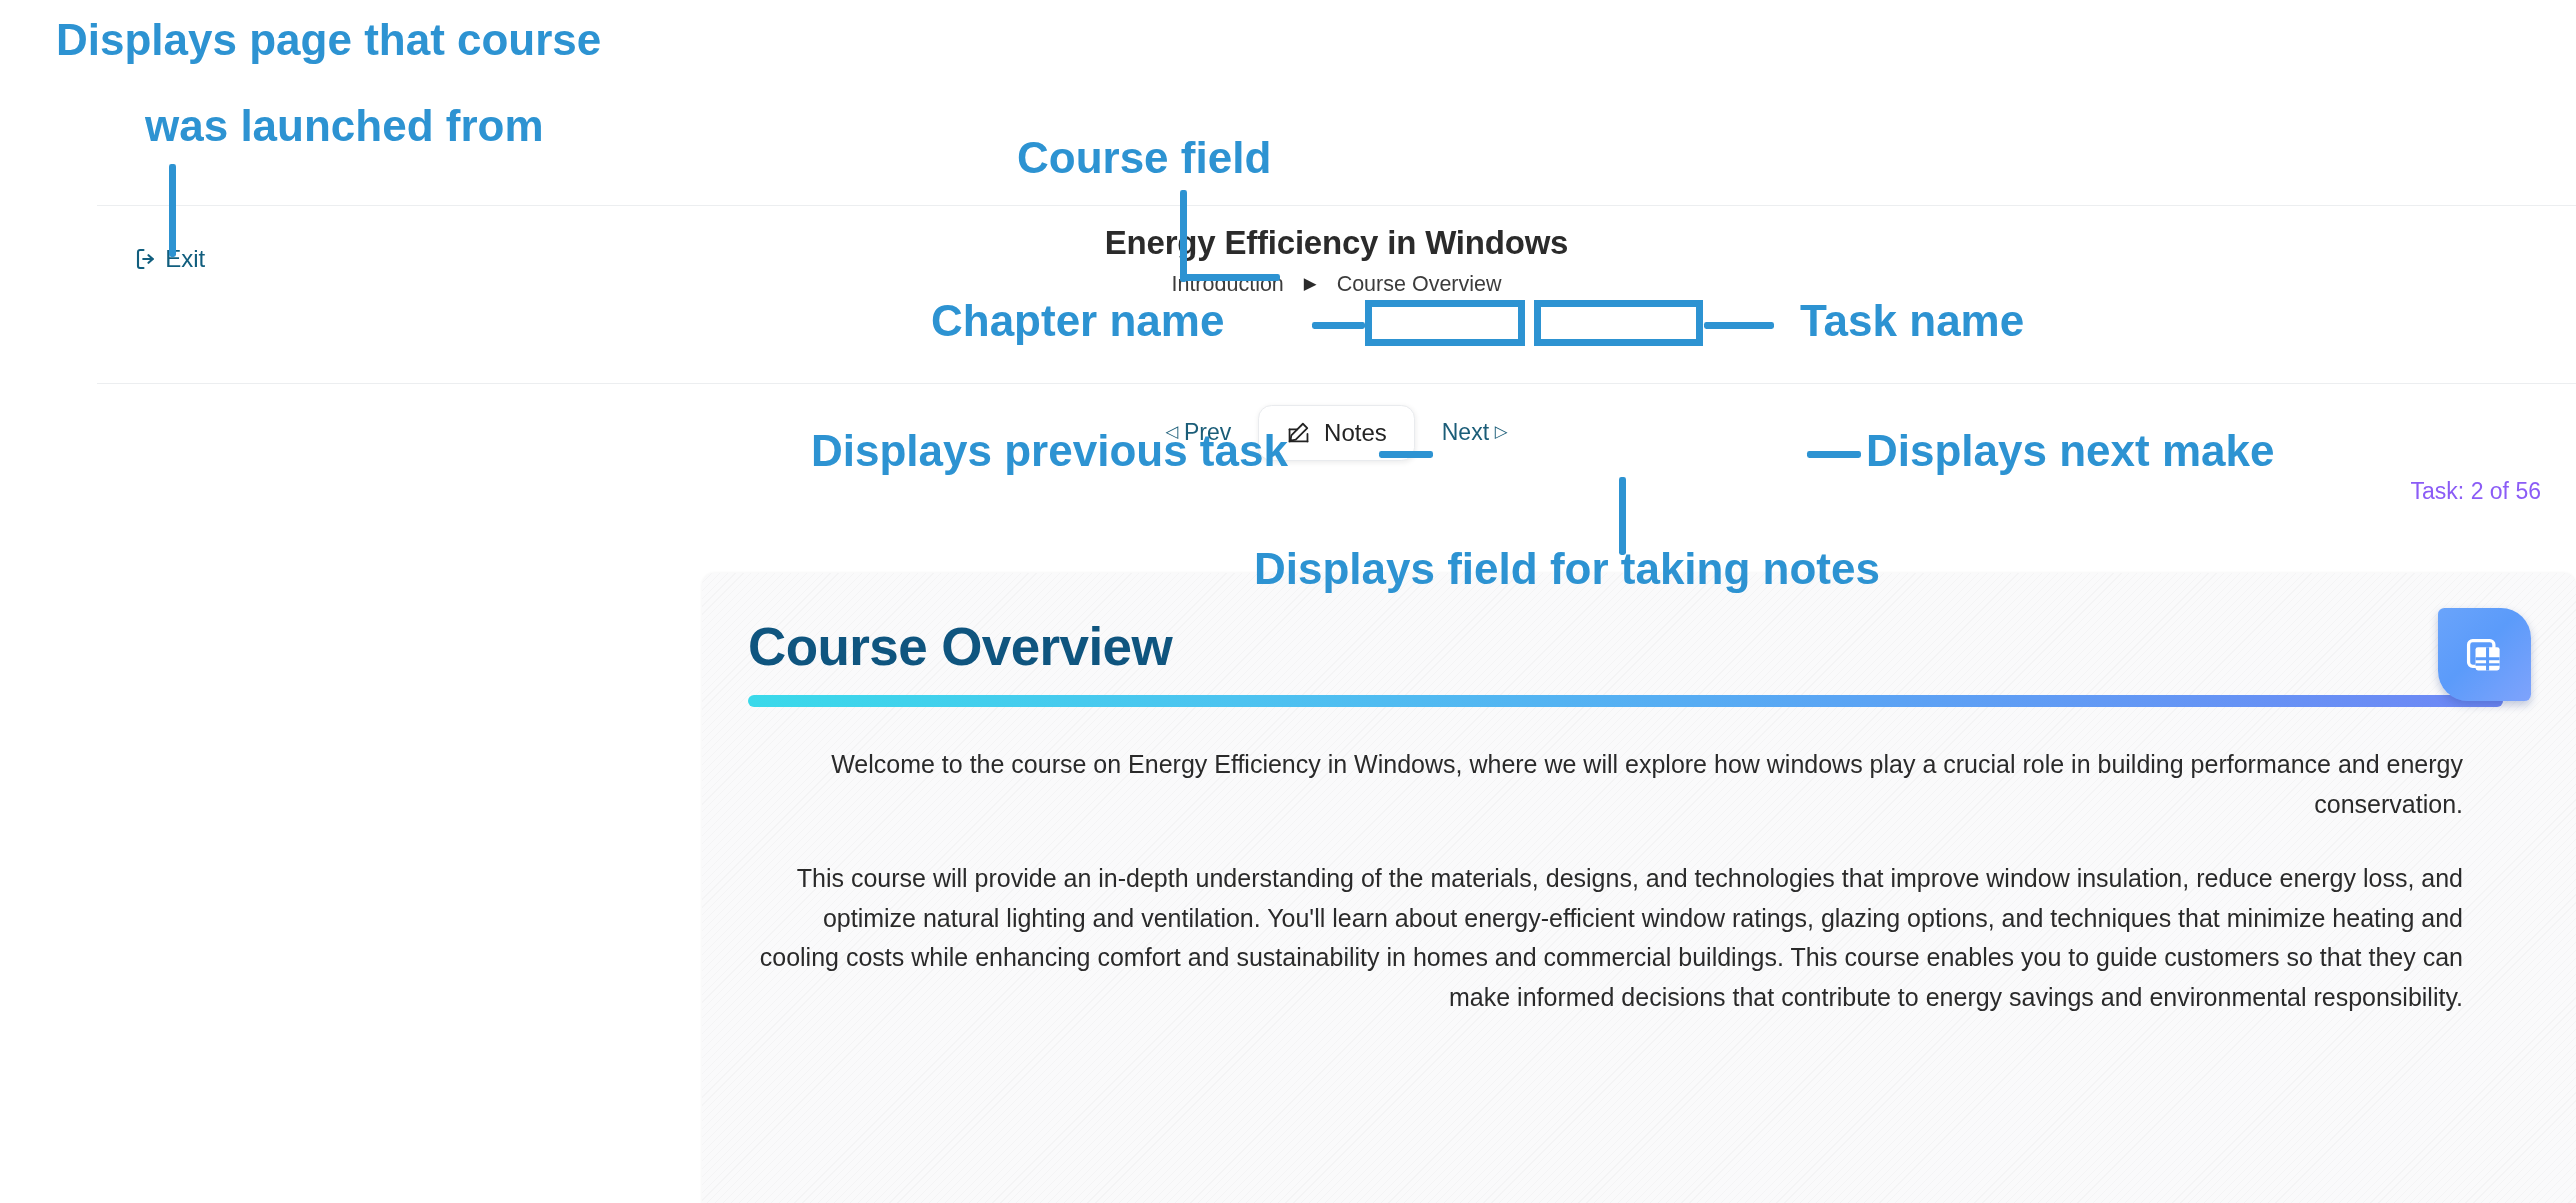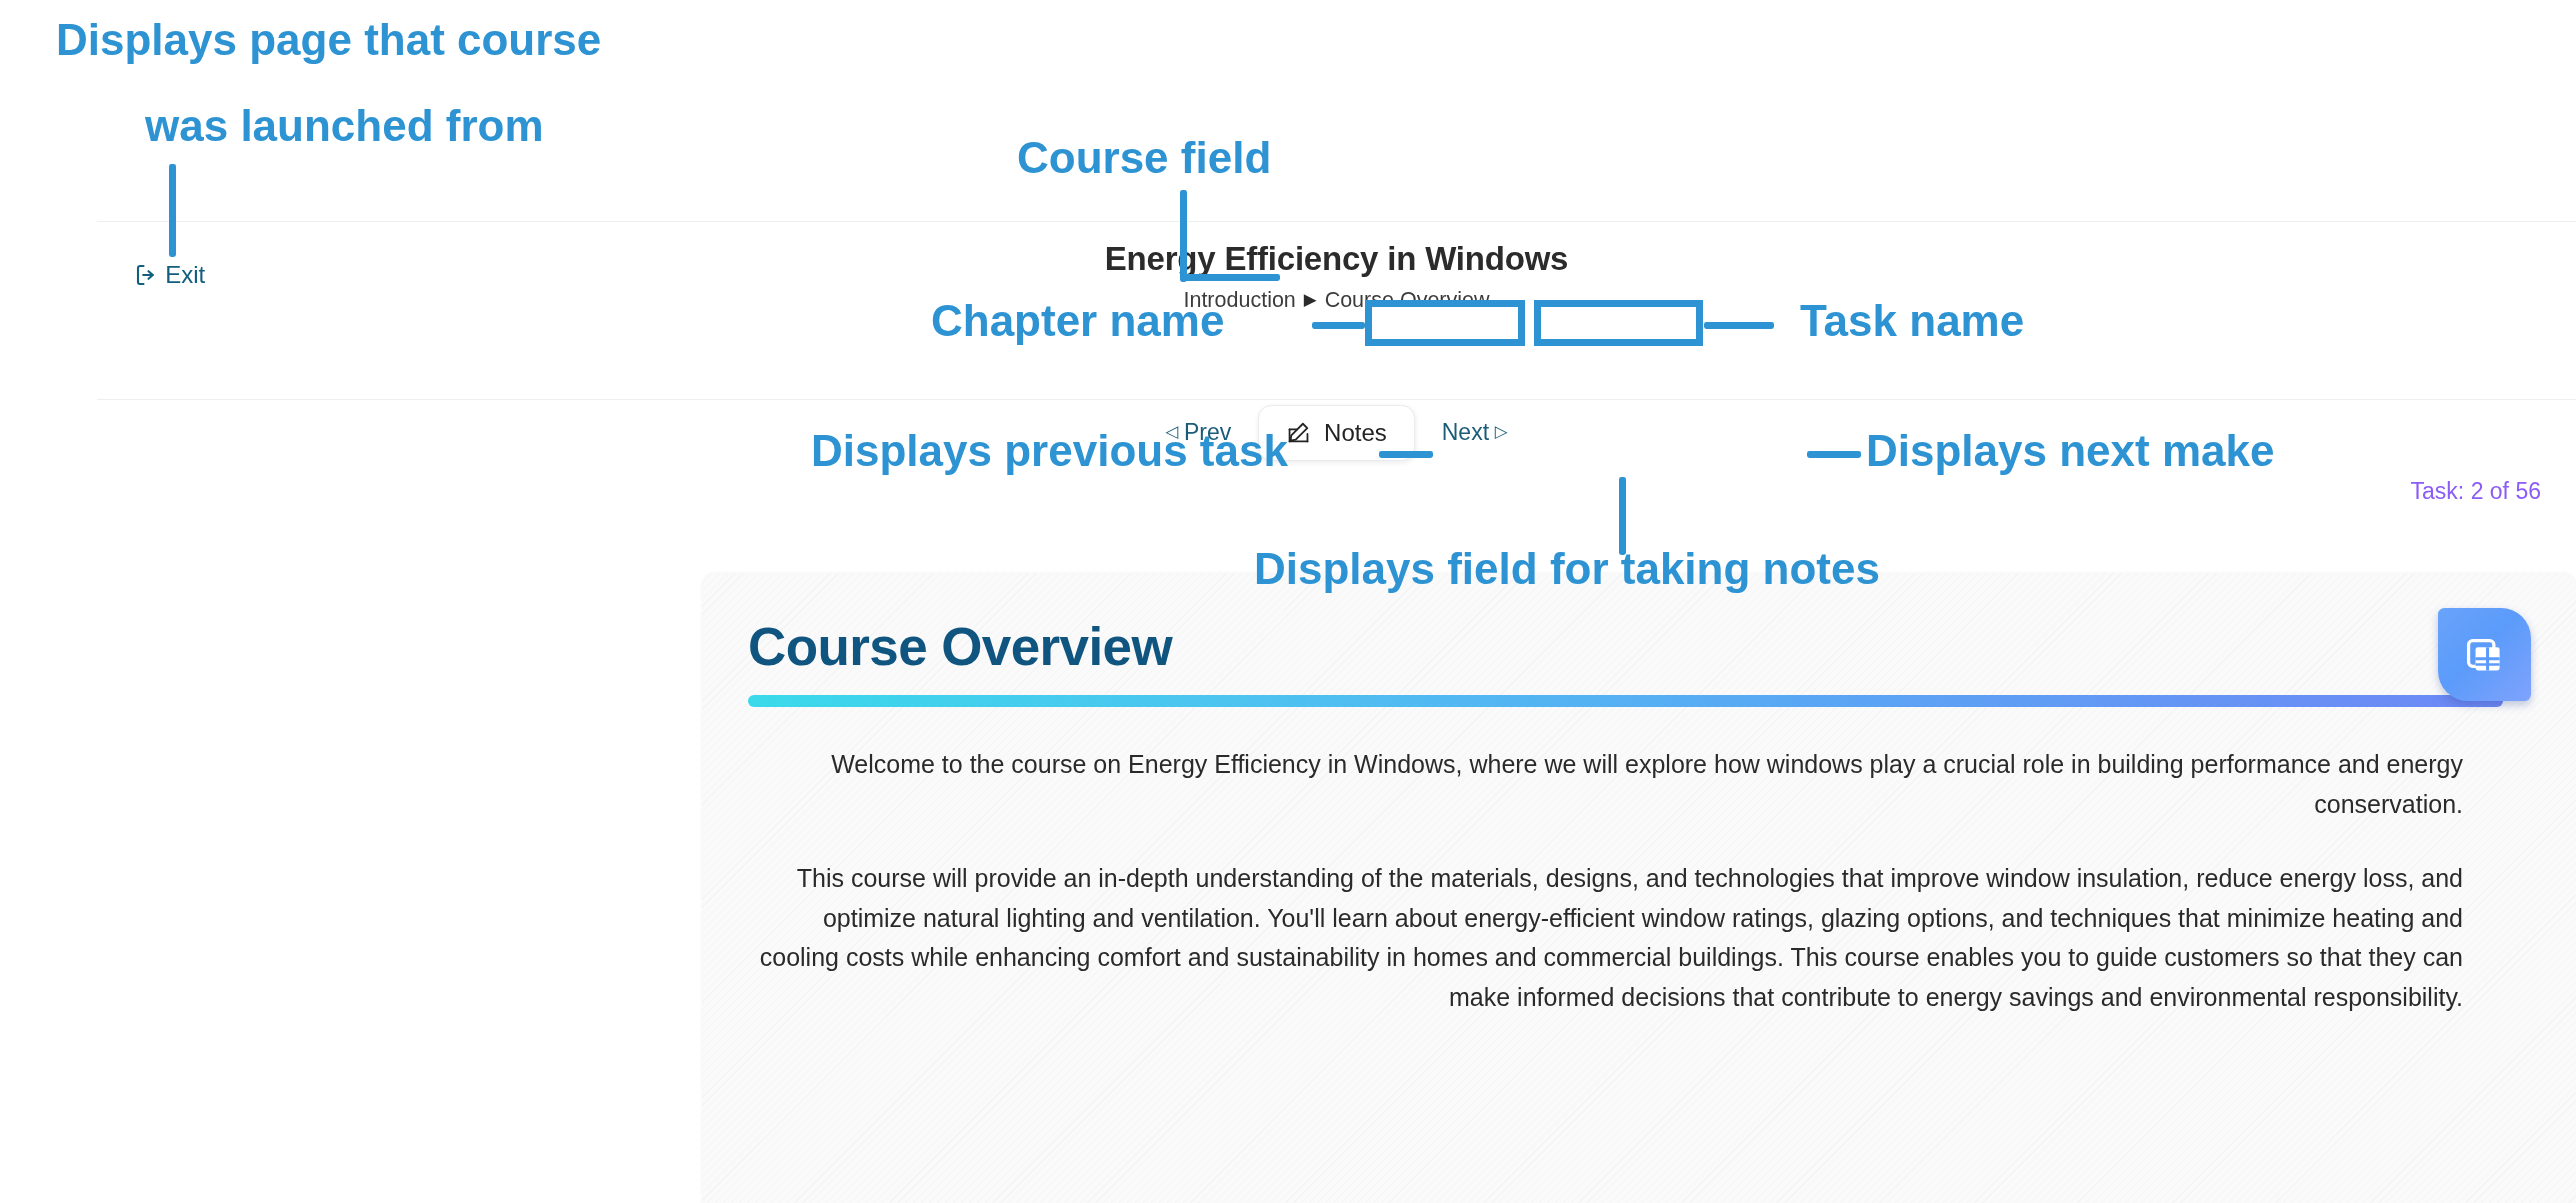--- a/index.html
+++ b/index.html
@@ -12,21 +12,21 @@
   }
   #root { position: relative; width: 2576px; height: 1203px; }
 
   
   .app-frame {
     position: absolute;
     left: 97px; top: 205px;
     width: 2479px; height: 998px;
   }
   .topbar {
-    position: absolute; left: 0; top: 16px;
+    position: absolute; left: 0; top: 0;
     width: 2479px; height: 179px;
     border-top: 1.6px solid #eceef0;
     border-bottom: 1.6px solid #eceef0;
     background: #fff;
   }
   .exit-btn {
     position: absolute; left: 37px; top: 41px;
     display: flex; align-items: center; gap: 7.2px;
     color: #115e7e; font-size: 24px; line-height: 1;
     cursor: pointer; white-space: nowrap;
@@ -37,21 +37,21 @@
     position: absolute; left: 0; top: 16px;
     width: 2479px;
     display: flex; flex-direction: column; align-items: center;
   }
   .course-title {
     font-size: 33px; font-weight: 700; color: #2b2b2b;
     letter-spacing: -0.2px; line-height: 1.25; white-space: nowrap;
   }
   .breadcrumb {
     margin-top: 8.8px;
-    display: flex; align-items: center; gap: 0;
+    display: flex; align-items: center; gap: 12px;
     font-size: 21.5px; color: #3c3c3c; white-space: nowrap;
   }
   .crumb { padding: 0 1.6px; }
   .crumb-sep {
     margin: 0 6.4px; font-size: 16.7px; color: #2b2b2b; line-height: 1;
   }
 
   
   .navrow {
     position: absolute; left: 0; top: 179px;

